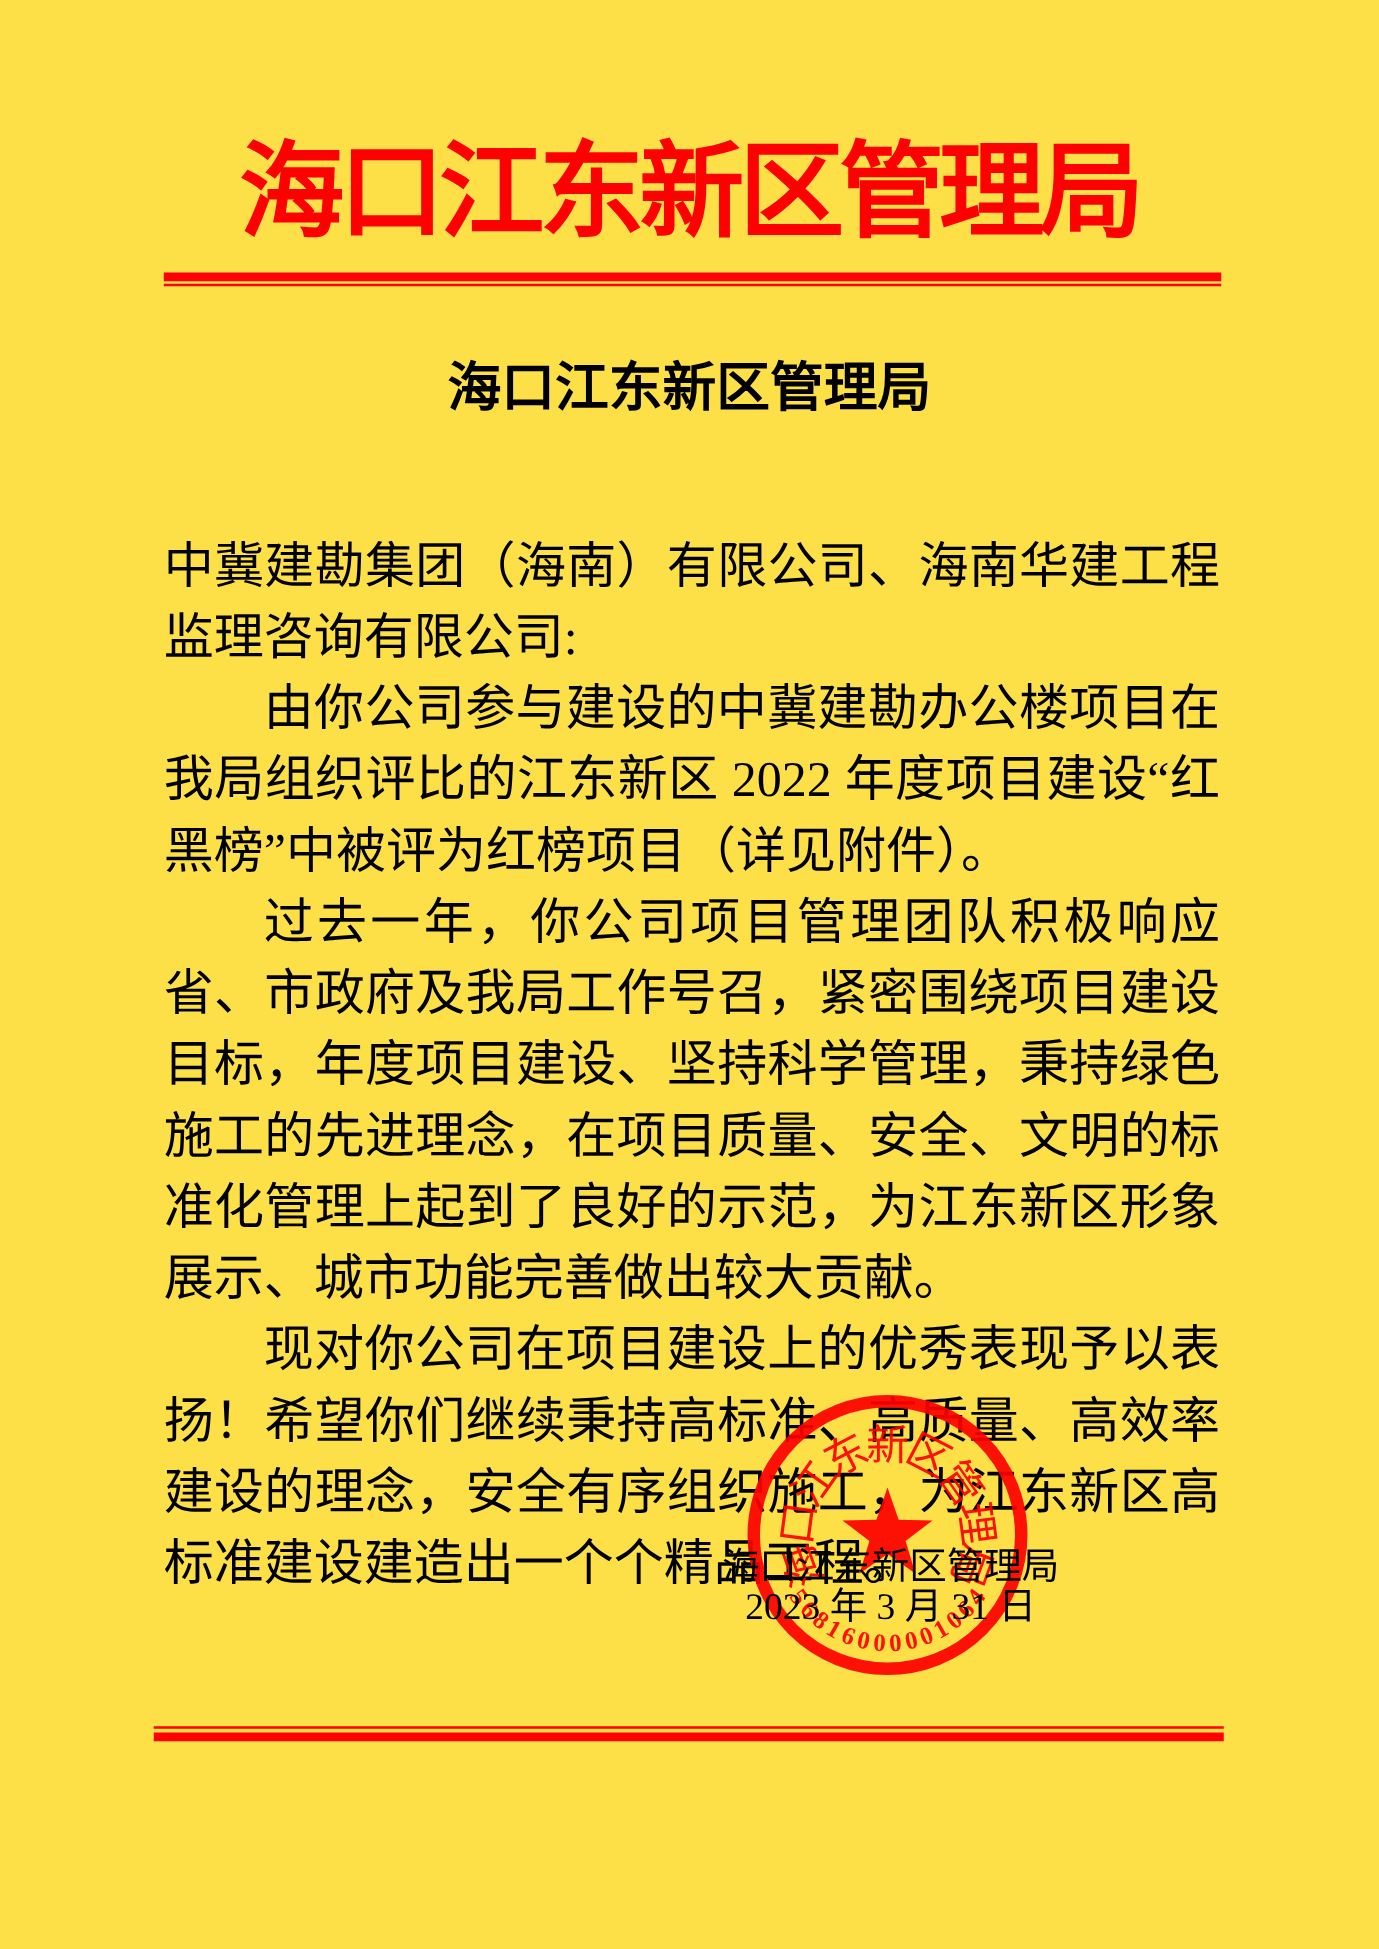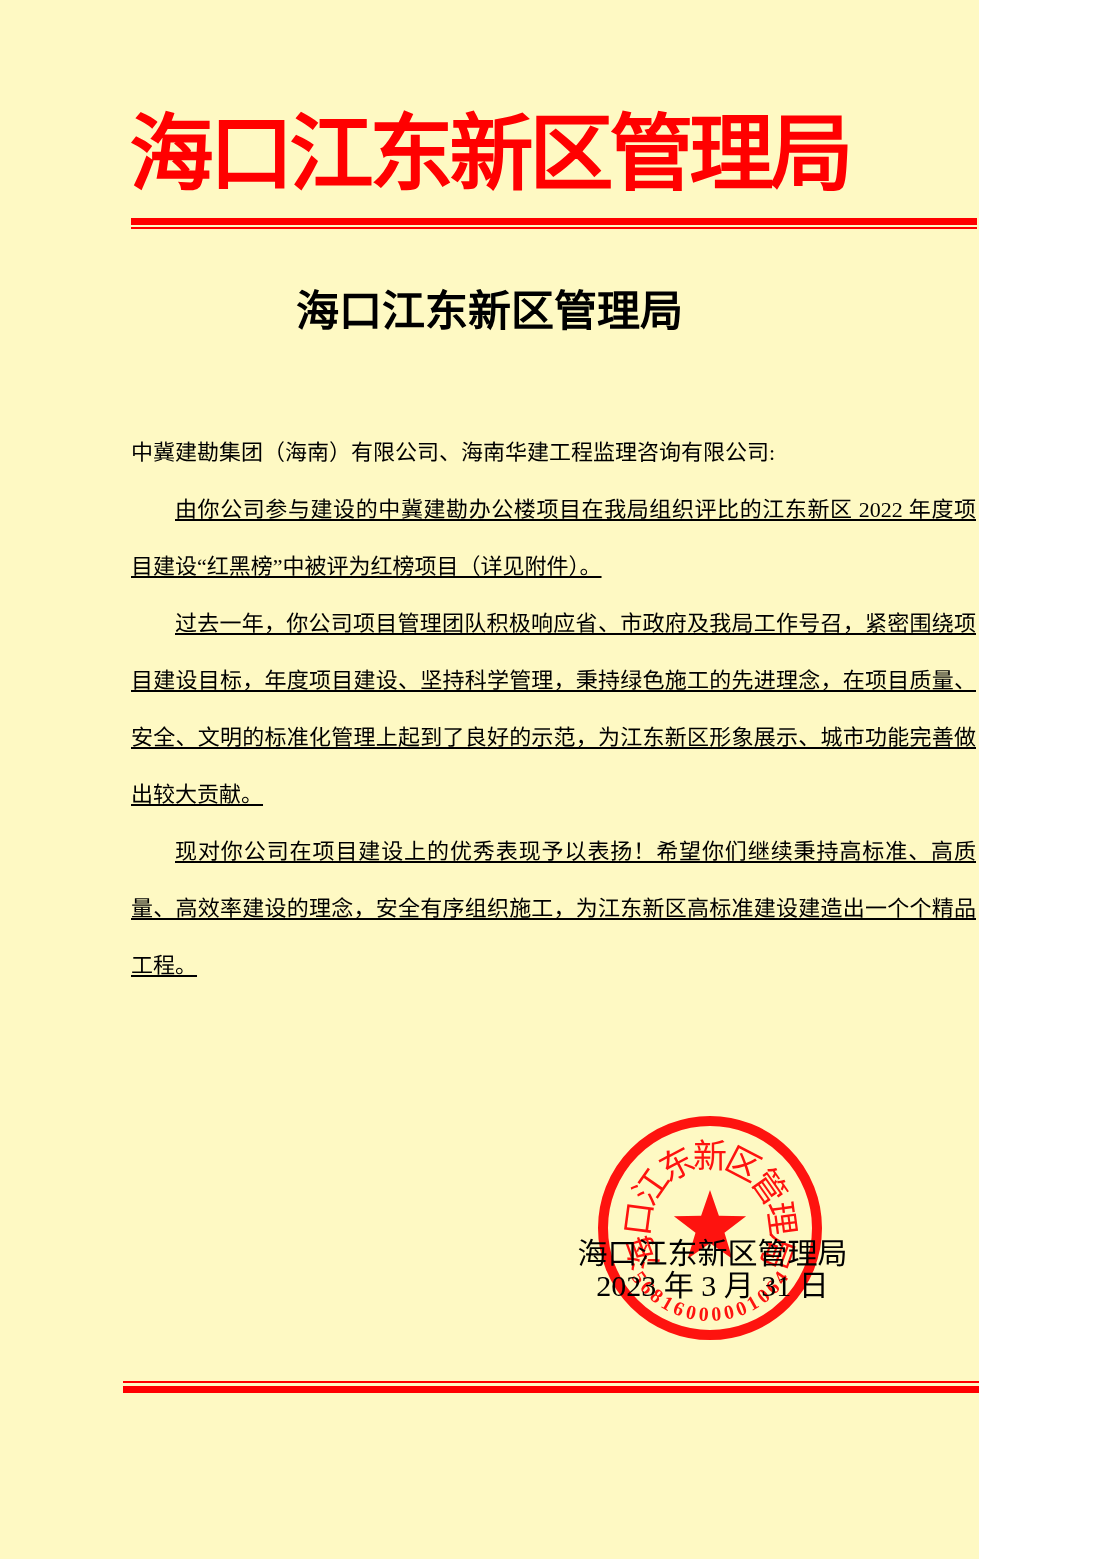--- a/index.html
+++ b/index.html
@@ -1,19 +1,19 @@
 <!DOCTYPE html>
 <html lang="zh-CN"><head>
 <meta charset="utf-8">
 <style>
   html,body{margin:0;padding:0;background:#ffffff;}
   .page{
     position:relative;
-    width:979px;height:1559px;
-    background:#fef9c3;
+    width:1103px;height:1559px;
+    background:#fde047;
     overflow:hidden;
     font-family:"Liberation Serif","DejaVu Serif",serif;
   }
   
   .letterhead{
     position:absolute;top:113px;left:0;width:100%;
     text-align:center;
     font-size:84px;line-height:1;
     font-weight:bold;
     letter-spacing:-4px;
@@ -28,25 +28,25 @@
   
   .doc-title{
     position:absolute;top:283px;left:0;width:100%;
     text-align:center;color:#000;
     font-weight:bold;font-size:43px;line-height:57px;
     white-space:nowrap;
   }
   
   .body-text{
     position:absolute;top:424px;left:131px;width:845px;
-    color:#000;font-size:22px;line-height:57px;
+    color:#000;font-size:40px;line-height:57px;
     text-align:justify;
   }
   .body-text p{margin:0;}
-  .body-text p.indent{text-indent:2em;text-decoration:underline;}
+  .body-text p.indent{text-indent:2em;}
   
   .signature{
     position:absolute;top:1238px;left:540px;width:345px;
     text-align:center;color:#000;z-index:2;
   }
   .sig-name{font-size:30px;line-height:32px;white-space:nowrap;}
   .sig-date{font-size:30px;line-height:32px;white-space:nowrap;}
   
   .seal{
     position:absolute;left:593px;top:1111px;width:234px;height:234px;

